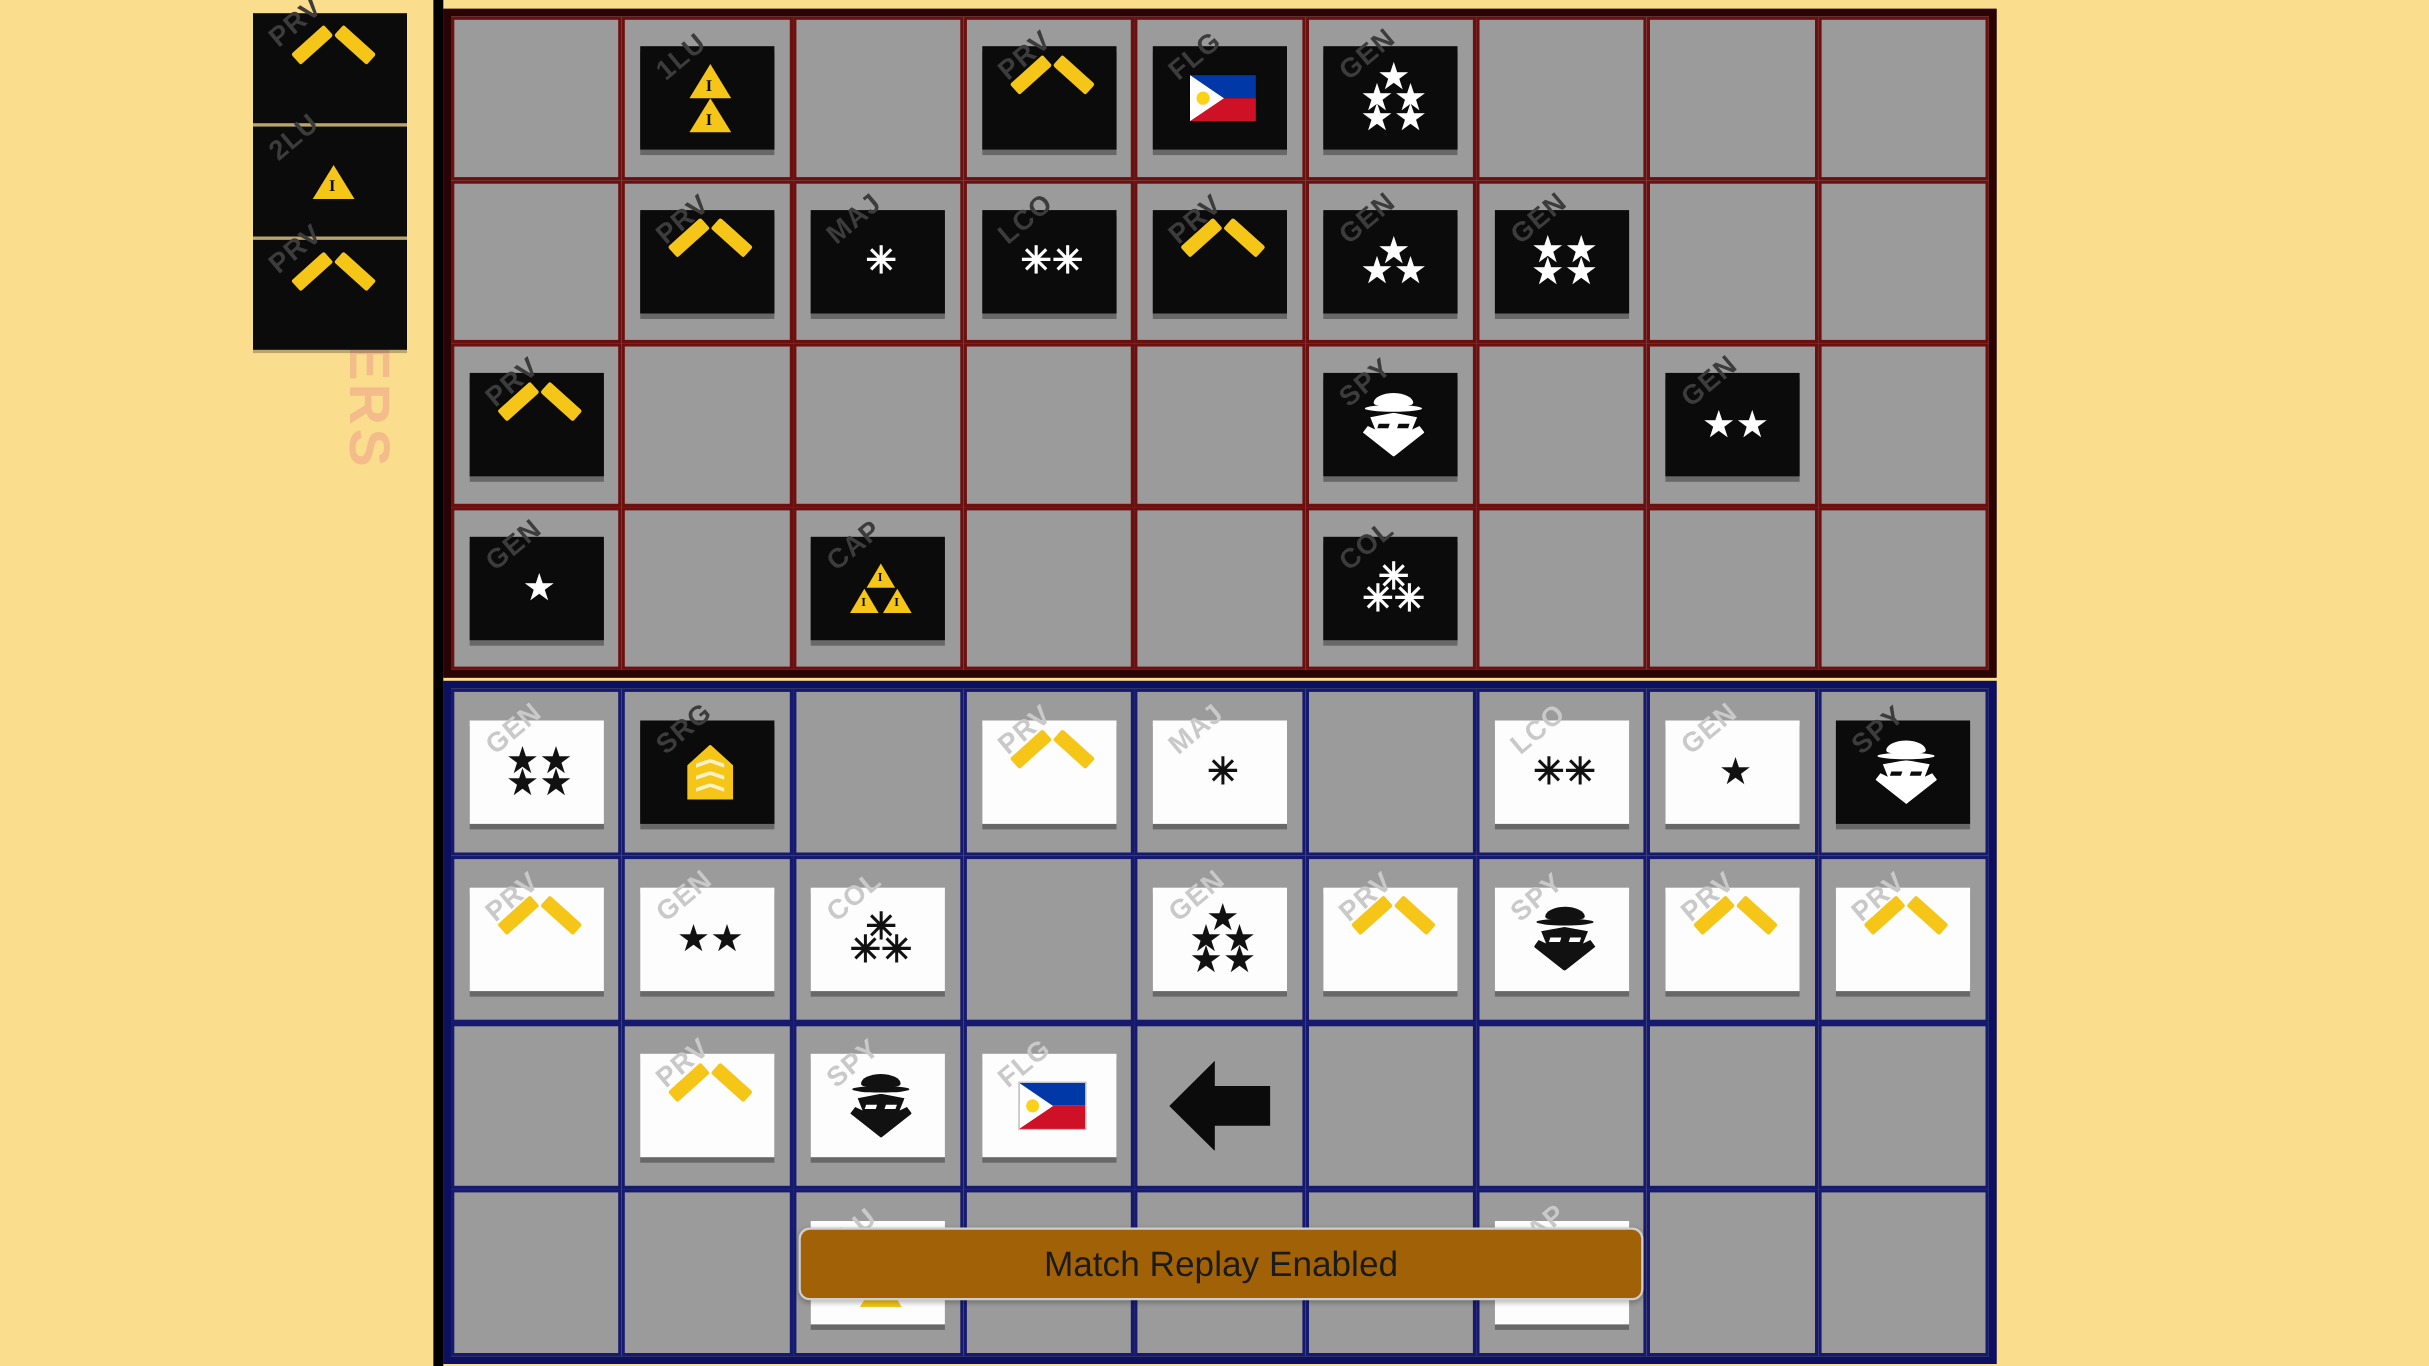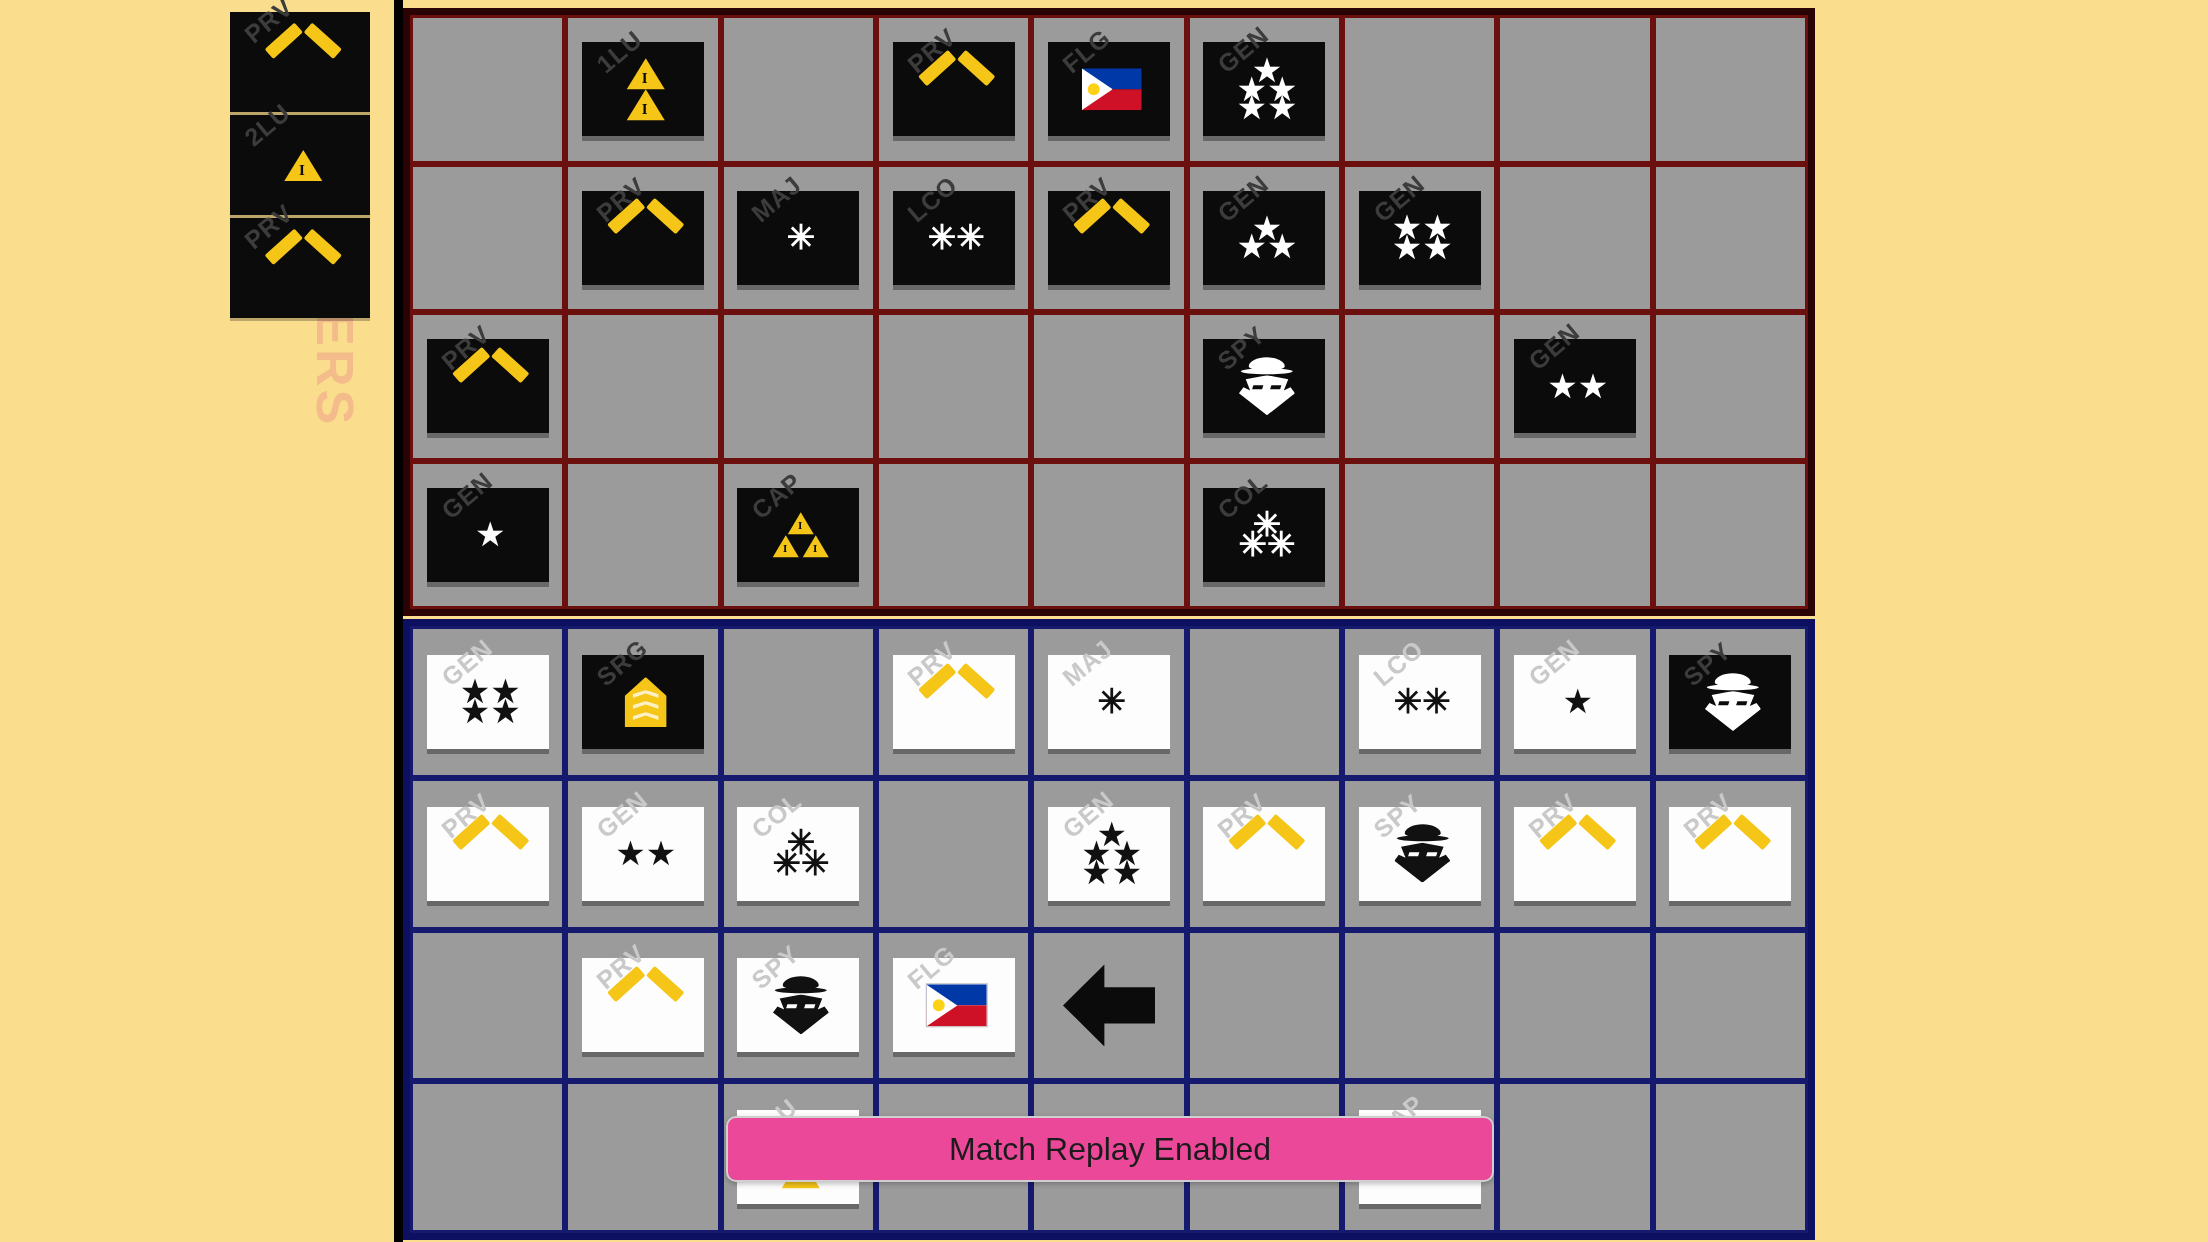--- a/index.html
+++ b/index.html
@@ -155,21 +155,21 @@
   
   .movearrow { width: 92px; height: 82px; background: #0b0b0b;
     clip-path: polygon(45% 0%, 45% 28%, 100% 28%, 100% 72%, 45% 72%, 45% 100%, 0% 50%); }
 
   
   #right-panel { position: absolute; left: 1815px; top: 0; width: 393px; height: 1242px; }
 
   
   #toast {
     position: absolute; left: 726px; top: 1116px; width: 768px; height: 66px;
-    background: #ec4899; border: 2px solid #cfcfcf; border-radius: 10px;
+    background: #a16207; border: 2px solid #cfcfcf; border-radius: 10px;
     display: flex; align-items: center; justify-content: center;
     font-size: 32px; color: #1b1b1b;
     box-shadow: 0 2px 5px rgba(0,0,0,.25);
   }
 </style>
 </head>
 <body>
 
 <div id="app">
 

